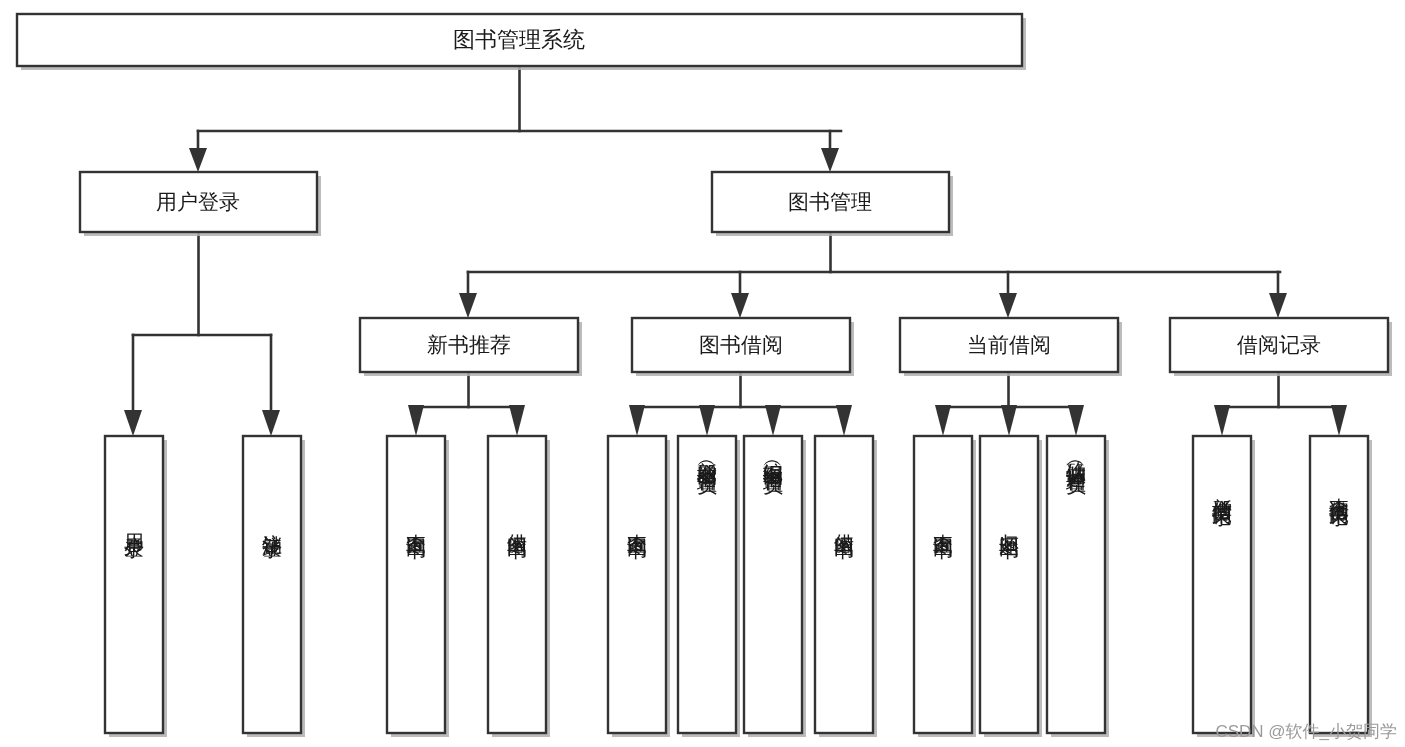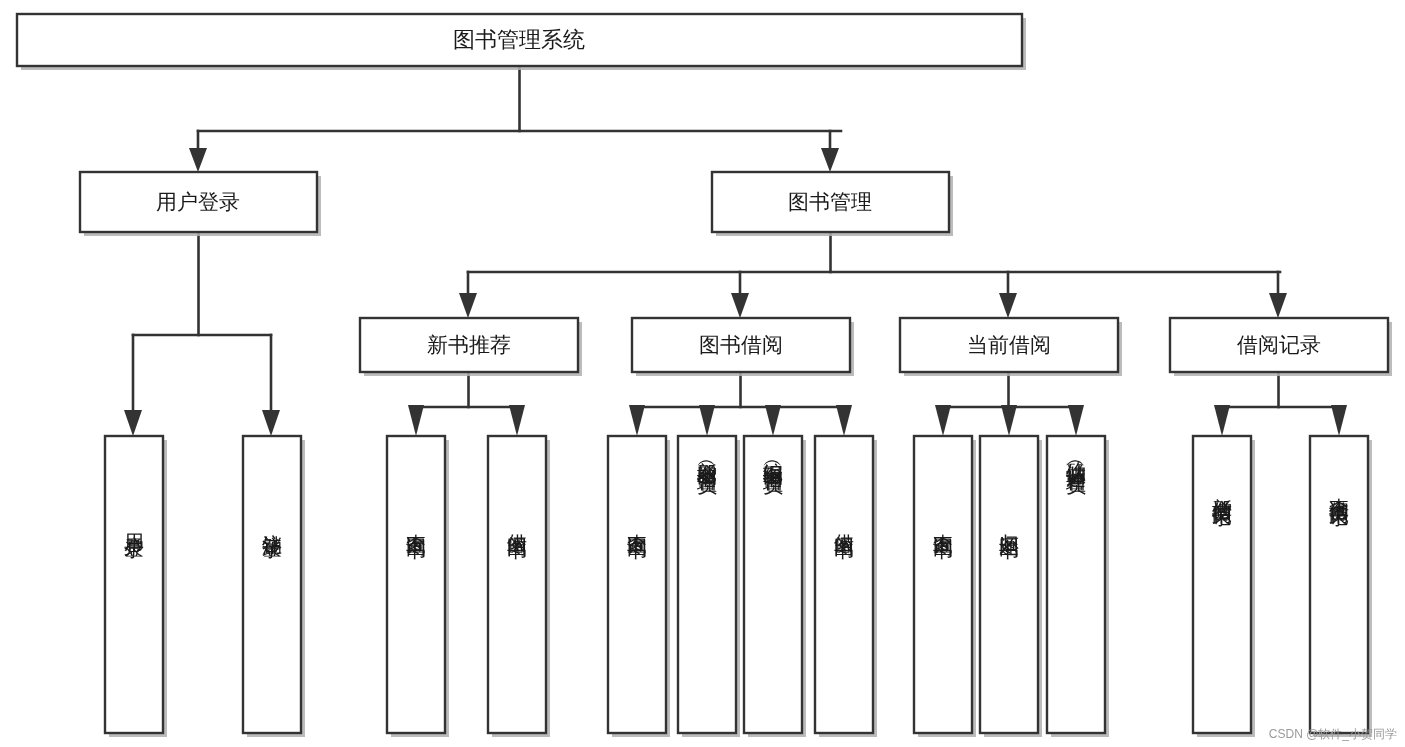--- a/index.html
+++ b/index.html
@@ -73,21 +73,21 @@
     line-height: 1.34;
     letter-spacing: 2px;
     color: #1a1a1a;
     white-space: nowrap;
   }
   .watermark {
     position: absolute;
     right: 8px;
     bottom: 4px;
     font-family: "Liberation Sans", "DejaVu Sans", sans-serif;
-    font-size: 12px;
+    font-size: 17px;
     color: #9a9a9a;
     white-space: nowrap;
     user-select: none;
   }
 </style>
 </head>
 <body>
 
 <div id="diagram-root">
 

